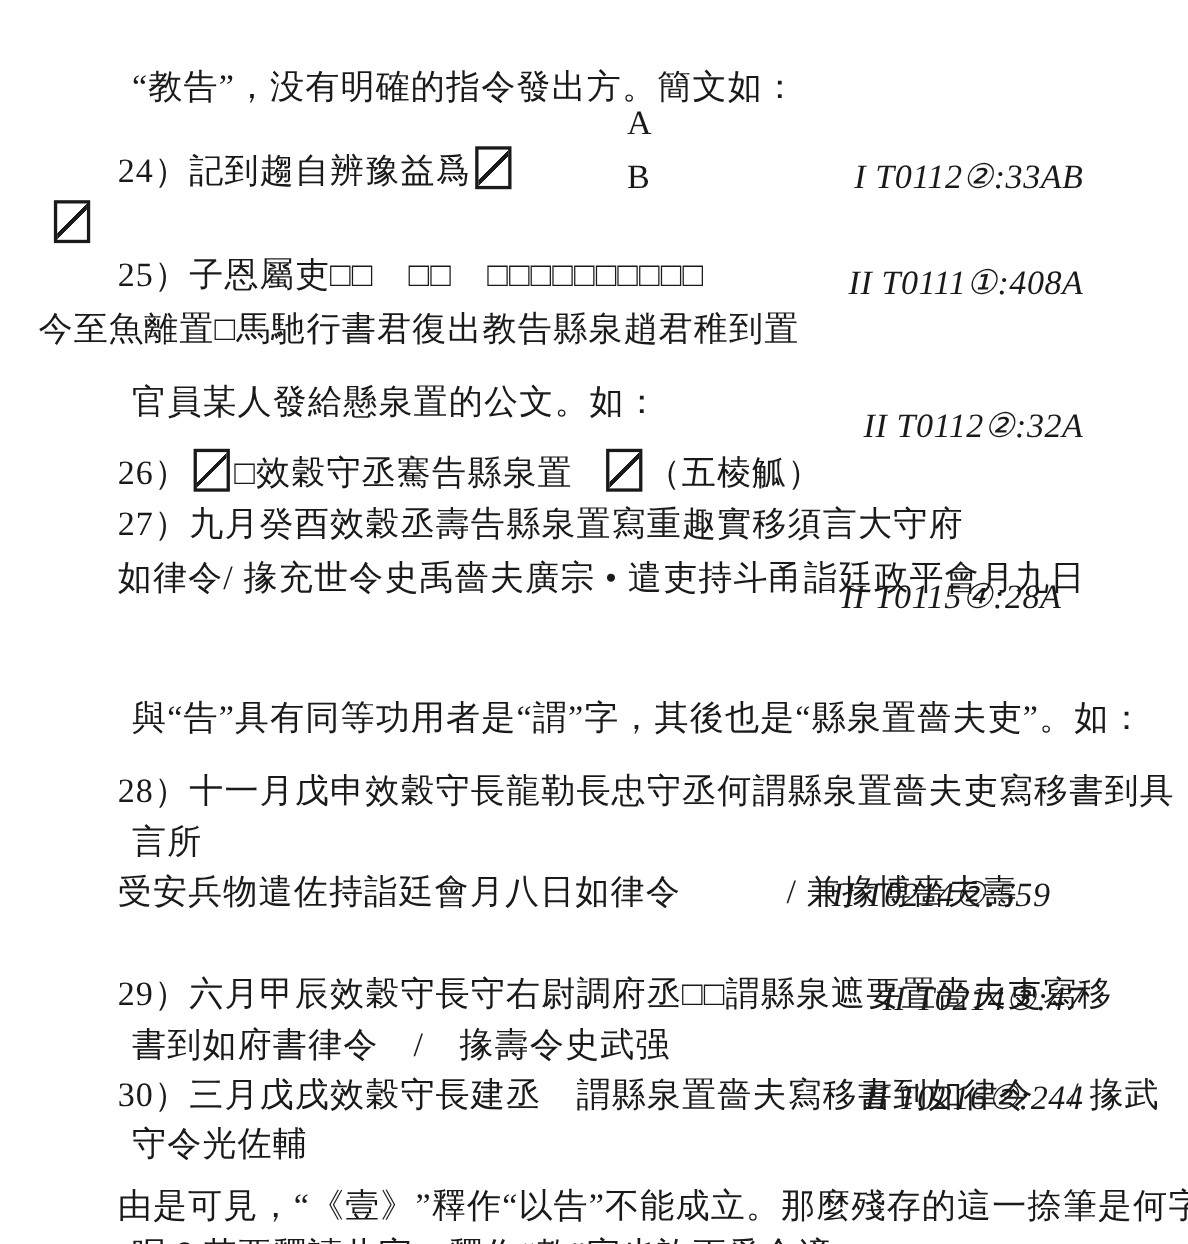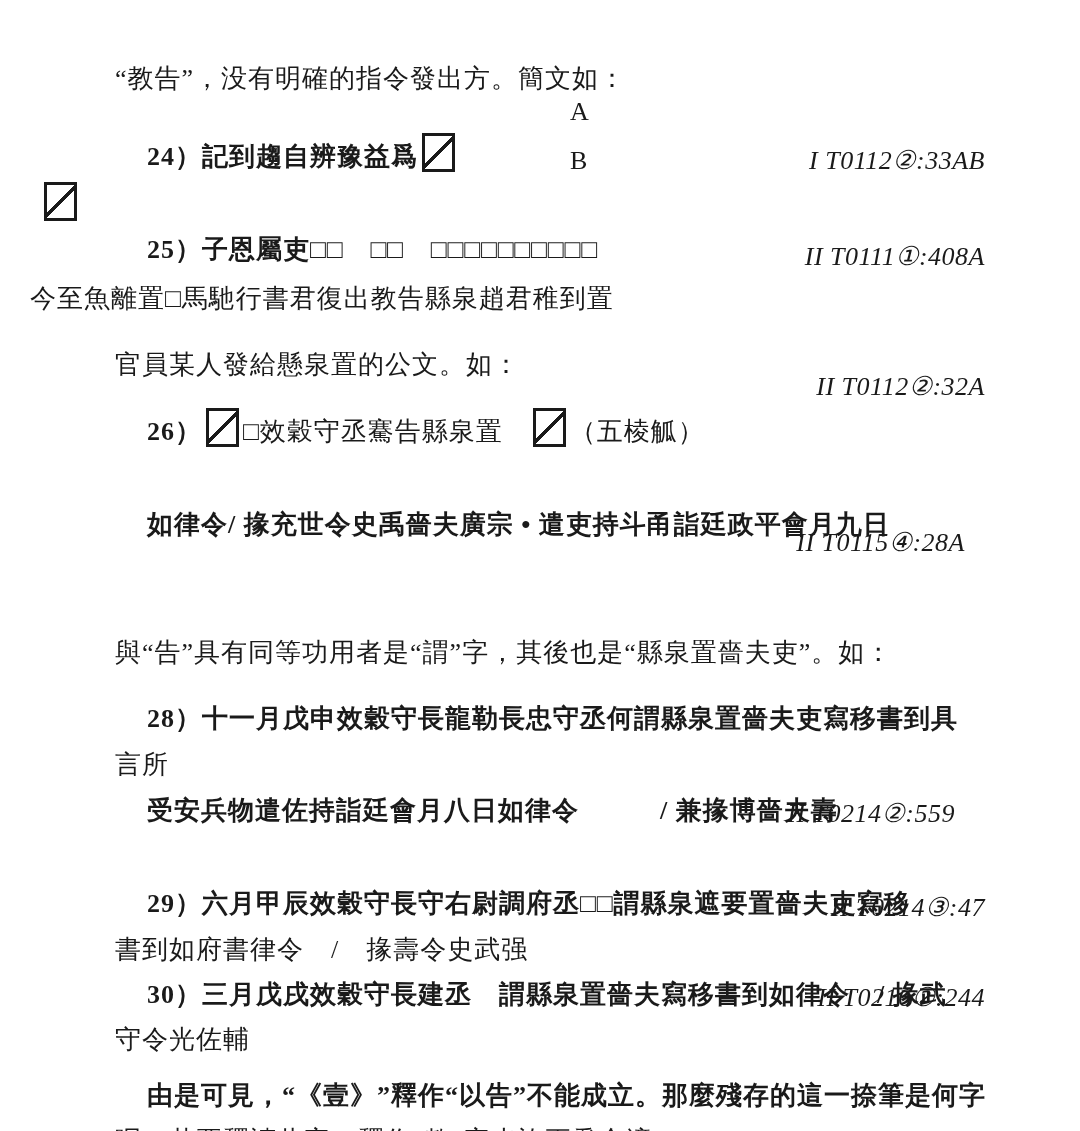--- a/index.html
+++ b/index.html
@@ -3,33 +3,33 @@
 <meta charset="utf-8">
 <style>
   html, body { margin: 0; padding: 0; background: #ffffff; }
   .page {
     position: relative;
     width: 1080px;
     height: 1131px;
     background: #ffffff;
     color: #1a1a1a;
     font-family: "Liberation Serif", "DejaVu Serif", serif;
-    font-size: 26px;
+    font-size: 31px;
     overflow: hidden;
   }
   .row {
     position: absolute;
     left: 0;
     width: 1080px;
     white-space: pre;
     letter-spacing: 1px;
     line-height: 42px;
   }
   .ind-para { margin-left: 85px; }
-  .ind-ex   { margin-left: 117px; font-weight: bold; }
+  .ind-ex   { margin-left: 72px; }
   .ind-cont { margin-left: 85px; }
   .ind-25b  { }
   .t { display: inline; }
   .ab {
     position: absolute;
     left: 570px;
     top: 0;
   }
   .ref {
     position: absolute;
@@ -83,20 +83,23 @@
 
   <div class="row" style="top:302px">
     <span class="t ind-para">官員某人發給懸泉置的公文。如：</span>
   </div>
 
   <div class="row" style="top:366px">
     <span class="t ind-ex">26）</span><span class="slashbox"></span><span class="t">□效穀守丞騫告縣泉置</span><span class="slashbox gapbox"></span><span class="t">（五棱觚）</span>
     <span class="ref">II T0112②:32A</span>
   </div>
 
+  <div class="row" style="top:413px">
+    <span class="t ind-ex">27）九月癸酉效穀丞壽告縣泉置寫重趣實移須言大守府</span>
+  </div>
 
   <div class="row" style="top:462px">
     <span class="t ind-ex">如律令/ 掾充世令史禹嗇夫廣宗 • 遣吏持斗甬詣廷政平會月九日</span>
   </div>
 
   <div class="row" style="top:522px">
     <span class="ref ref-mid">II T0115④:28A</span>
   </div>
 
   <div class="row" style="top:590px">

